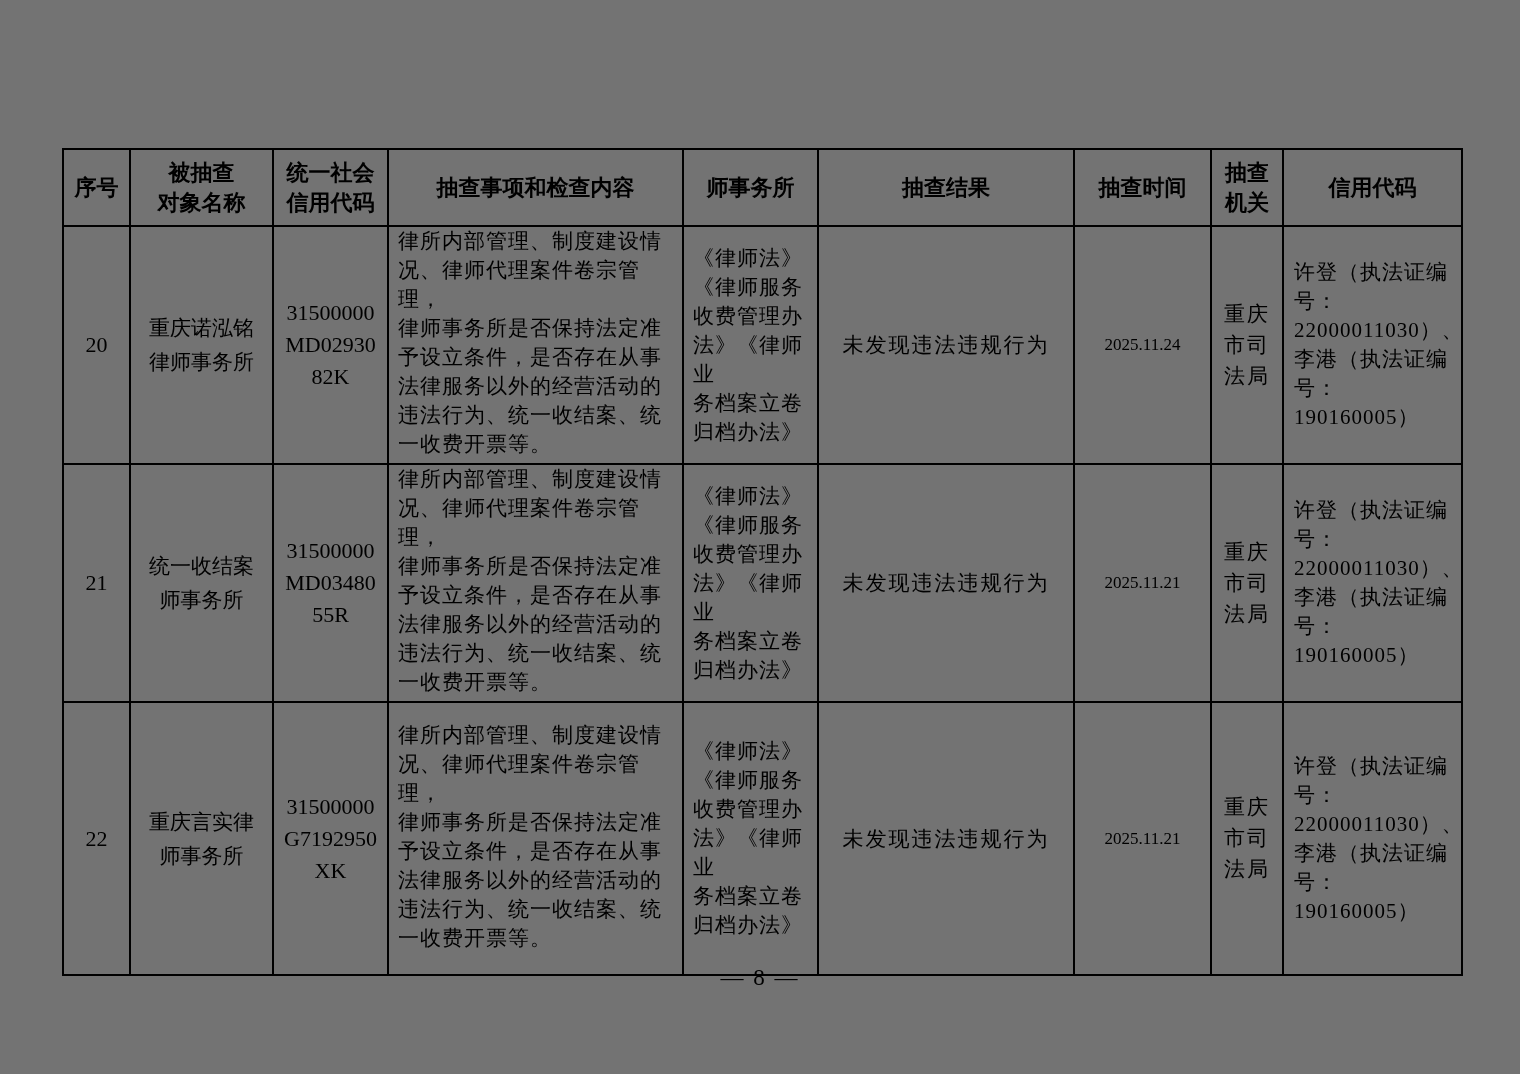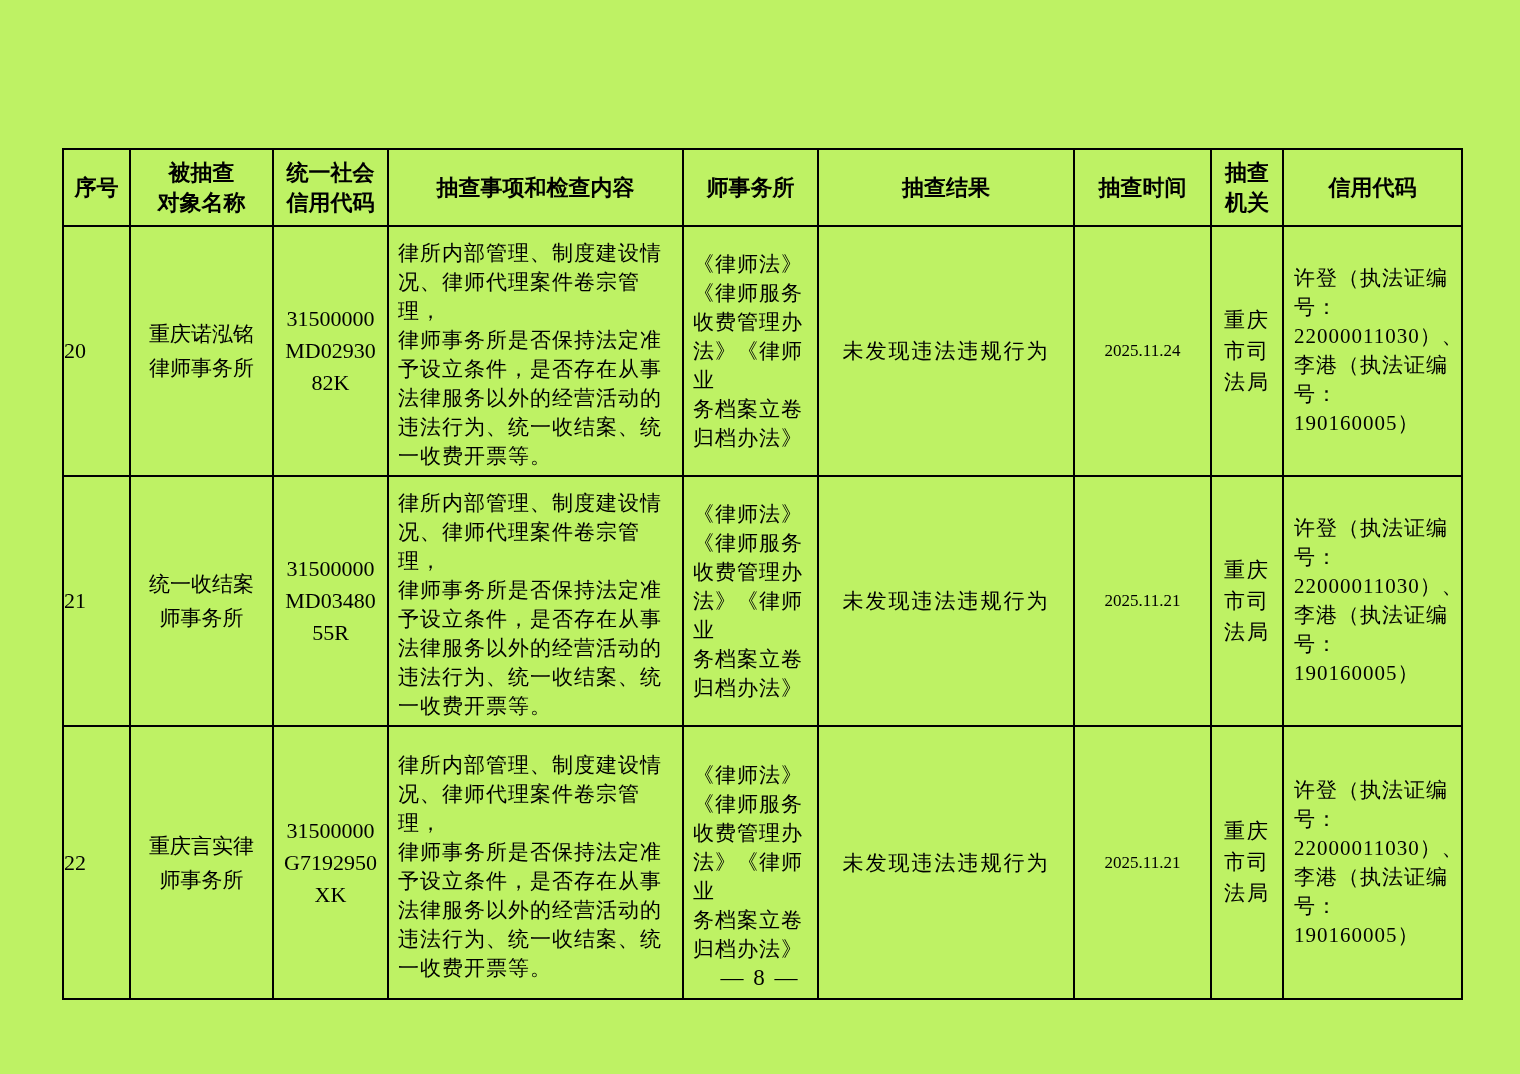--- a/index.html
+++ b/index.html
@@ -9,21 +9,21 @@
     background: #ffffff;
     font-family: "Liberation Serif", "DejaVu Serif", serif;
     color: #000000;
     overflow: hidden;
     position: relative;
   }
   .page {
     position: relative;
     width: 1520px;
     height: 1074px;
-    background: #bef264;
+    background: #737373;
   }
   table.doc-table {
     position: absolute;
     left: 62px;
     top: 148px;
     width: 1399px;
     border-collapse: collapse;
     table-layout: fixed;
   }
   .doc-table th, .doc-table td {
@@ -41,34 +41,35 @@
   }
   tr.header-row { height: 77px; }
   tr.row-20 { height: 206px; }
   tr.row-21 { height: 203px; }
   tr.row-22 { height: 273px; }
   .doc-table td {
     font-size: 21px;
     line-height: 30px;
   }
   td.c-index {
+    text-align: center;
     font-size: 22px;
   }
   td.c-name {
     text-align: center;
     line-height: 34px;
   }
   td.c-code {
     text-align: center;
     font-size: 22px;
     line-height: 32px;
   }
   td.c-items {
     text-align: left;
-    padding: 12px 7px 4px 9px;
+    padding: 0 7px 4px 9px;
     line-height: 29px;
     letter-spacing: 1px;
     margin-top: 26px;
   }
   td.c-basis {
     text-align: left;
     padding-left: 9px;
     padding-right: 4px;
     line-height: 29px;
     letter-spacing: 1px;

